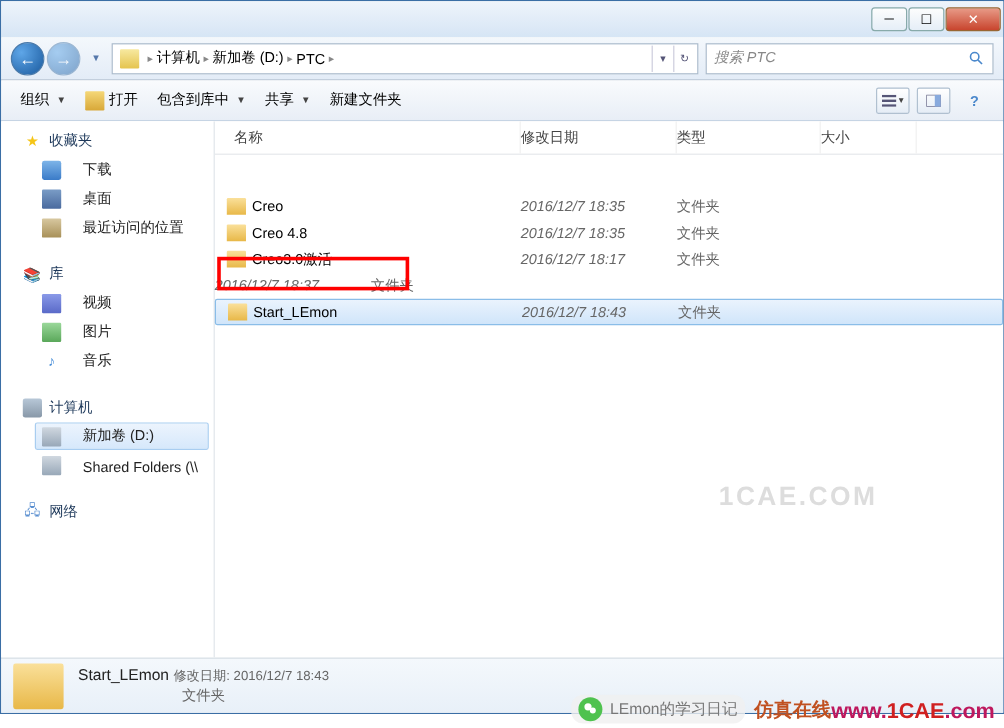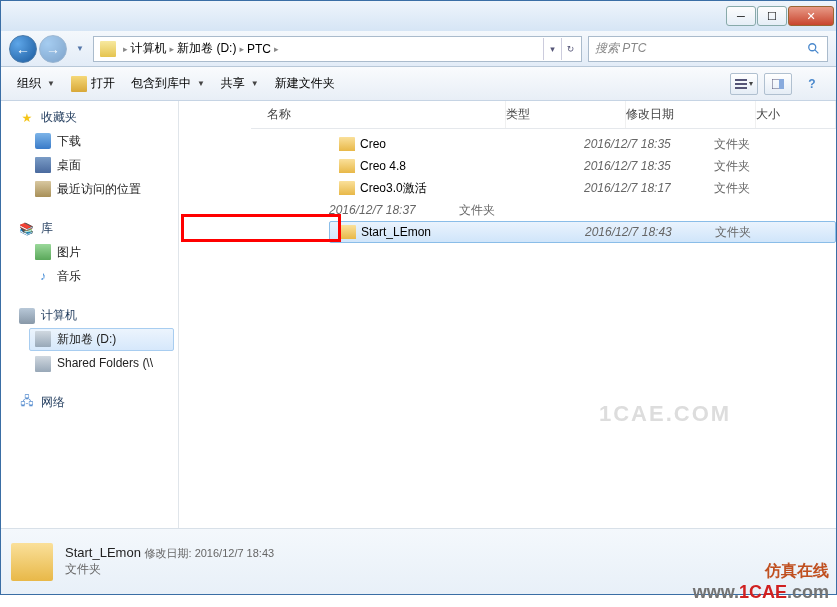--- a/index.html
+++ b/index.html
@@ -26,67 +26,67 @@
     .toolbar { height: 34px; background: linear-gradient(#f9fbfd,#e8eef6); border-bottom: 1px solid #c6d4e4; display: flex; align-items: center; padding: 0 10px; gap: 4px; font-size: 12px; }
     .tool-item { display: flex; align-items: center; gap: 4px; padding: 3px 6px; }
     .tool-drop { font-size: 8px; color: #444; margin-left: 2px; }
     .tool-right { margin-left: auto; display: flex; gap: 6px; align-items: center; }
     .view-btn { width: 28px; height: 22px; border: 1px solid #b0c0d0; background: linear-gradient(#fff,#e5edf6); display: flex; align-items: center; justify-content: center; border-radius: 2px; }
     
     .content { flex: 1; display: flex; background: #fff; overflow: hidden; }
     .sidebar { width: 178px; background: #fff; border-right: 1px solid #e0e5ea; padding-top: 6px; font-size: 12px; overflow: hidden; }
     .sb-group { margin-bottom: 18px; }
     .sb-head { display: flex; align-items: center; gap: 6px; padding: 2px 4px 2px 18px; color: #1e395b; }
-    .sb-item { display: flex; align-items: flex-start; gap: 6px; padding: 2px 4px 2px 34px; color: #222; margin-top: 3px; }
+    .sb-item { display: flex; align-items: flex-end; gap: 18px; padding: 2px 4px 2px 34px; color: #222; margin-top: 3px; }
     .sb-item.sel { background: linear-gradient(#ecf4fd,#d6e8fb); border: 1px solid #a8cdf0; border-radius: 2px; margin: 2px 4px 0 28px; padding-left: 5px; }
     .ico { width: 16px; height: 16px; flex-shrink: 0; display: inline-flex; align-items: center; justify-content: center; }
     .ico-fav { color: #f5c518; }
     .ico-dl { background: linear-gradient(#7db4e8,#3a7bc8); border-radius: 2px; }
     .ico-desk { background: linear-gradient(#7a9cc6,#4a6a9e); border-radius: 1px; }
     .ico-recent { background: linear-gradient(#d8c8a0,#a89058); border-radius: 1px; }
     .ico-lib { color: #5a8fd0; }
     .ico-vid { background: linear-gradient(#8a9ae8,#5a6ac8); border-radius: 1px; }
     .ico-pic { background: linear-gradient(#9ad89a,#5aa85a); border-radius: 1px; }
     .ico-doc { background: linear-gradient(#c8b898,#a89068); border-radius: 1px; }
     .ico-mus { color: #4a8fd8; }
     .ico-comp { background: linear-gradient(#b8c8d8,#8898a8); border-radius: 2px; }
     .ico-drive { background: linear-gradient(#d0d8e0,#98a8b8); border-radius: 1px; }
     .ico-net { color: #5a8fd0; }
     
-    .file-pane { flex: 1; display: flex; flex-direction: column; position: relative; align-items: flex-end; }
+    .file-pane { flex: 1; display: flex; flex-direction: column; position: relative; }
     .columns { display: flex; height: 28px; border-bottom: 1px solid #e5e8ec; font-size: 12px; color: #444; align-items: center; }
     .col-name { width: 255px; padding-left: 16px; }
     .col-date { width: 130px; }
     .col-type { width: 120px; }
     .col-size { width: 80px; }
     .col { border-right: 1px solid #f0f0f0; height: 100%; display: flex; align-items: center; }
     
-    .files { padding-top: 4px; }
+    .files { padding-top: 4px; margin-top: 28px; }
     .frow { display: flex; height: 22px; align-items: center; font-size: 12px; }
     .frow .fname { width: 255px; padding-left: 10px; display: flex; align-items: center; gap: 5px; }
     .frow .fdate { width: 130px; color: #666; font-style: italic; }
     .frow .ftype { width: 120px; color: #666; }
     .folder-ico { width: 16px; height: 14px; background: linear-gradient(#fae09a,#e8b848); border-radius: 1px 1px 0 0; }
     
     .highlight-box { position: absolute; border: 3px solid #ff0000; pointer-events: none; }
     .sel-row { background: linear-gradient(#eaf3fd,#d0e5fa); border: 1px solid #8abde8; border-radius: 2px; }
     
     .watermark { position: absolute; top: 300px; left: 420px; color: #ddd; font-size: 22px; font-weight: bold; letter-spacing: 2px; }
     
-    .details-pane { height: 66px; border-top: 1px solid #d8e0e8; background: linear-gradient(#f4f8fc,#e8f0f8); display: flex; align-items: center; padding: 0 10px; gap: 12px; font-size: 12px; }
+    .details-pane { height: 46px; border-top: 1px solid #d8e0e8; background: linear-gradient(#f4f8fc,#e8f0f8); display: flex; align-items: center; padding: 0 10px; gap: 12px; font-size: 12px; text-align: center; }
     .dp-icon { width: 42px; height: 38px; background: linear-gradient(#fae09a,#e8b848); border-radius: 2px; }
     .dp-text .dp-title { font-size: 13px; color: #222; }
     .dp-text .dp-sub { color: #666; }
     
     .bottom-overlay { position: absolute; bottom: 0; right: 0; display: flex; align-items: flex-end; gap: 8px; padding: 4px 8px; }
     .wechat-badge { display: flex; align-items: center; gap: 6px; background: rgba(240,240,240,0.8); padding: 2px 6px; border-radius: 10px; font-size: 13px; color: #777; }
     .wc-ico { width: 20px; height: 20px; border-radius: 50%; background: #4fc24f; display: flex; align-items: center; justify-content: center; }
     .url-txt { font-size: 18px; font-weight: bold; font-family: Arial; }
-    .url-txt .r1 { color: #737373; } .url-txt .r2 { color: #d02020; }
-    .brand-txt { display: flex; flex-direction: column; align-items: flex-end; }
+    .url-txt .r1 { color: #be185d; } .url-txt .r2 { color: #d02020; }
+    .brand-txt { display: flex; flex-direction: row; align-items: flex-end; }
     .brand-txt .cn { font-size: 16px; font-weight: bold; color: #c05020; }
   </style>
 </head>
 <body>
 
 <div class="window">
   <div class="title-bar">
     <div class="tb-btn">─</div>
     <div class="tb-btn">☐</div>
     <div class="tb-btn tb-close">✕</div>
@@ -179,20 +179,24 @@
             <span class="ico ico-recent"></span>
             <span>最近访问的位置</span>
           </div>
       </div>
       <div class="sb-group">
         <div class="sb-head">
             <span class="ico ico-lib">📚</span>
             <span>库</span>
           </div>
         <div class="sb-item">
+            <span class="ico ico-vid"></span>
+            <span>视频</span>
+          </div>
+        <div class="sb-item">
             <span class="ico ico-pic"></span>
             <span>图片</span>
           </div>
         <div class="sb-item">
             <span class="ico ico-mus">♪</span>
             <span>音乐</span>
           </div>
       </div>
       <div class="sb-group">
         <div class="sb-head">
@@ -212,22 +216,22 @@
         <div class="sb-head">
             <span class="ico ico-net">🖧</span>
             <span>网络</span>
           </div>
       </div>
     </div>
 
     <div class="file-pane">
       <div class="columns">
         <div class="col col-name">名称</div>
+        <div class="col col-date">修改日期</div>
         <div class="col col-type">类型</div>
-        <div class="col col-date">修改日期</div>
         <div class="col col-size">大小</div>
       </div>
       <div class="files">
         <div class="frow">
           <div class="fname">
               <span class="folder-ico"></span>
               <span>Creo</span>
             </div>
           <div class="fdate">2016/12/7 18:35</div>
             <div class="ftype">文件夹</div>
@@ -269,17 +273,26 @@
   <div class="details-pane">
     <div class="dp-icon"></div>
     <div class="dp-text">
       <div class="dp-title"><span>Start_LEmon</span>  <span style="color:#666;font-size:11px"><span>修改日期:</span> <span>2016/12/7 18:43</span></span></div>
       <div class="dp-sub">文件夹</div>
     </div>
   </div>
 </div>
 
 <div class="bottom-overlay">
+  <div class="wechat-badge">
+    <span class="wc-ico">
+        <svg width="12" height="12" viewBox="0 0 12 12">
+          <circle cx="4" cy="4" r="3" fill="#fff"></circle>
+          <circle cx="8" cy="7" r="2.5" fill="#fff"></circle>
+        </svg>
+      </span>
+    <span>LEmon的学习日记</span>
+  </div>
   <div class="brand-txt">
     <span class="cn">仿真在线</span>
     <span class="url-txt"><span class="r1">www.</span><span class="r2">1CAE</span><span class="r1">.com</span></span>
   </div>
 </div>
 
 </body></html>

